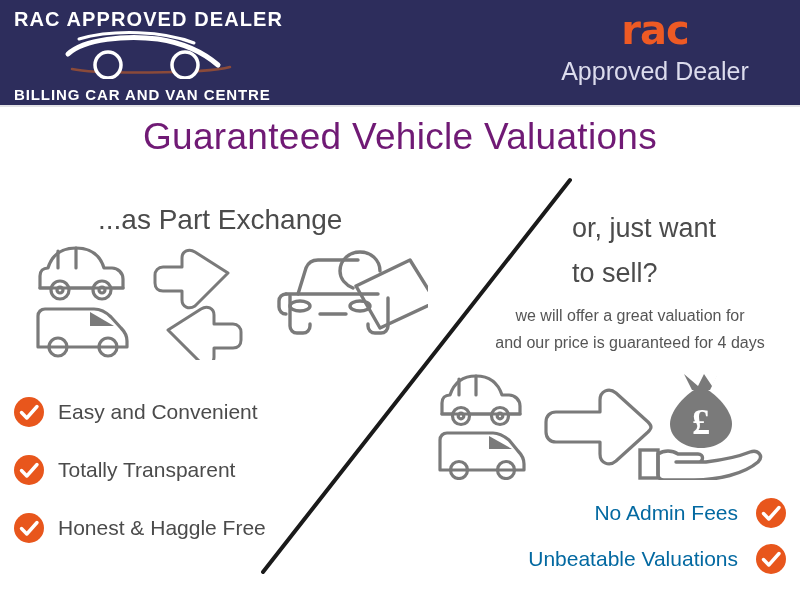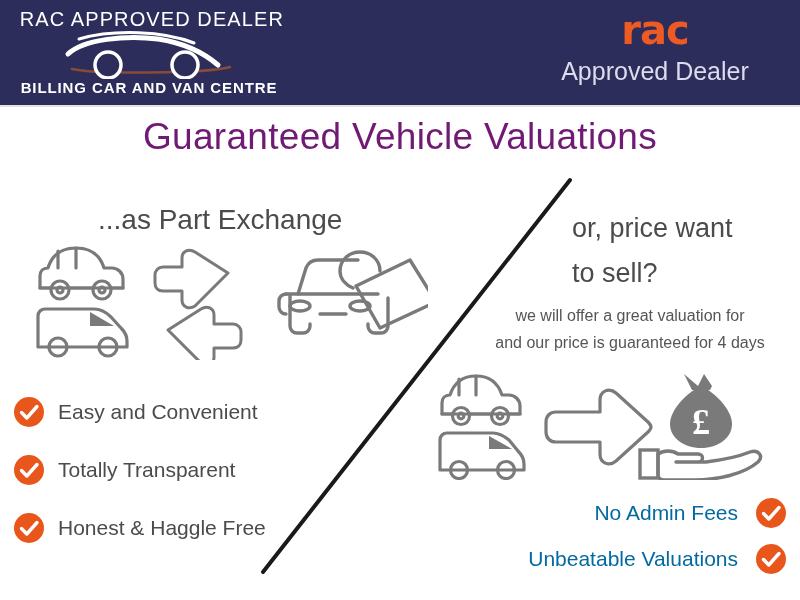--- a/index.html
+++ b/index.html
@@ -40,32 +40,32 @@
   .dealer-logo {
     position: absolute;
     left: 14px; top: 6px;
     width: 270px;
     height: 95px;
   }
   .dealer-top-text {
     position: absolute;
     left: 0; top: 2px;
     width: 270px;
-    text-align: right;
+    text-align: left;
     color: #ffffff;
     font-size: 20px;
-    font-weight: normal;
+    font-weight: bold;
     letter-spacing: 1.1px;
     white-space: nowrap;
   }
   .dealer-bottom-text {
     position: absolute;
-    left: 0; top: 73px;
+    left: 0; top: 80px;
     width: 270px;
-    text-align: center;
+    text-align: left;
     color: #ffffff;
     font-size: 15px;
     font-weight: bold;
     letter-spacing: 0.9px;
     white-space: nowrap;
   }
   .dealer-car {
     position: absolute;
     left: 40px; top: 23px;
     width: 190px;
@@ -294,21 +294,21 @@
     <div class="bullet-row">
       <svg class="bullet-check" viewBox="0 0 30 30">
         <circle cx="15" cy="15" r="15" fill="#e8561c"></circle>
         <path d="M7.5 15.5 L12.8 21 L23 9.5" stroke="#ffffff" stroke-width="3.4" fill="none" stroke-linecap="round" stroke-linejoin="round"></path>
       </svg>
       <span class="bullet-label">Honest &amp; Haggle Free</span>
     </div>
   </div>
 
   <div class="right-heading">
-    <div>or, price want</div>
+    <div>or, just want</div>
     <div>to sell?</div>
   </div>
 
   <div class="right-sub">
     <div>we will offer a great valuation for</div>
     <div>and our price is guaranteed for 4 days</div>
   </div>
 
   <svg class="right-icons" viewBox="0 0 340 110">
     <g stroke="#7a7a7a" fill="none" stroke-width="3.2" stroke-linecap="round" stroke-linejoin="round">

